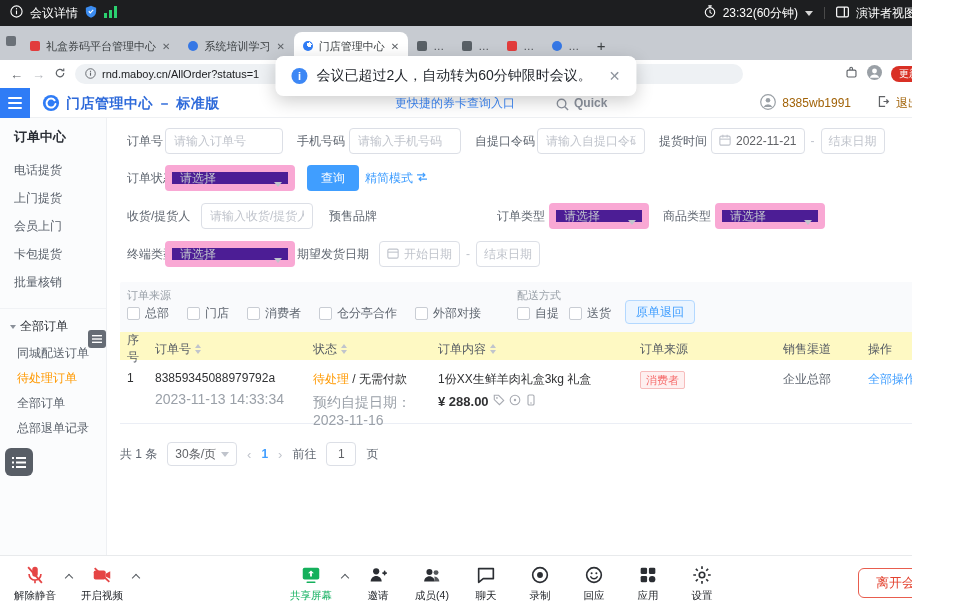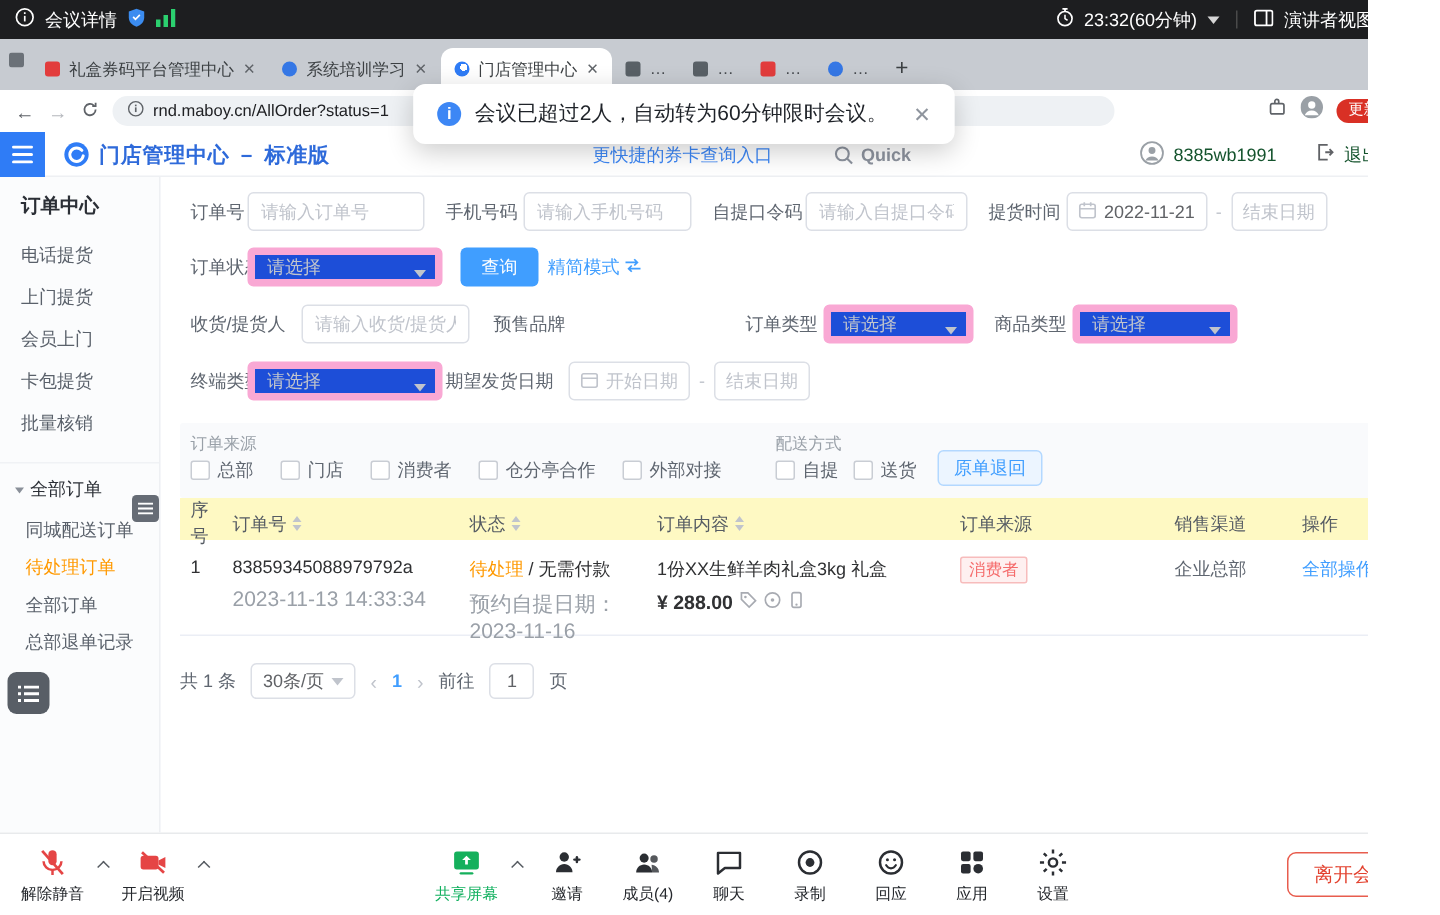--- a/index.html
+++ b/index.html
@@ -40,39 +40,39 @@
 .kebab{color:#5f6368;font-size:13px;letter-spacing:1px}
 
 
 .app-header{position:absolute;left:0;top:88px;width:960px;height:30px;background:#fff;border-bottom:1px solid #eef0f3;z-index:5}
 .hamburger{position:absolute;left:0;top:0;width:30px;height:30px;background:#2f7cf6;display:flex;align-items:center;justify-content:center}
 .logo-ic{position:absolute;left:42px;top:6px}
 .logo-tx{position:absolute;left:66px;top:0;line-height:30px;font-size:14px;font-weight:bold;color:#2e6ada;letter-spacing:.5px}
 .hd-link{position:absolute;left:395px;top:0;line-height:30px;font-size:12px;color:#3d87f5;text-decoration:none}
 .hd-search{position:absolute;left:556px;top:9px}
 .hd-quick{position:absolute;left:574px;top:0;line-height:30px;font-size:12px;font-weight:bold;color:#8d939e}
-.hd-right{position:absolute;right:16px;top:0;height:30px;display:flex;align-items:center;gap:6px;font-size:12px;color:#14532d}
+.hd-right{position:absolute;right:16px;top:0;height:30px;display:flex;align-items:center;gap:6px;font-size:12px;color:#a16207}
 .hd-right .gap{width:14px}
 
 
 .sidebar{position:absolute;left:0;top:118px;width:107px;bottom:55px;background:#fbfcfd;border-right:1px solid #eef0f3;z-index:4}
 .sb-title{padding:10px 0 10px 14px;font-size:13px;font-weight:bold;color:#2b2f36}
 .sb-item{height:28px;line-height:28px;padding-left:14px;font-size:12px;color:#5a616b}
 .sb-group{margin-top:12px;border-top:1px solid #f0f2f5;padding:9px 0 6px 10px;font-size:12px;color:#2b2f36;display:flex;align-items:center;gap:4px}
 .gr-caret{width:0;height:0;border-left:3.5px solid transparent;border-right:3.5px solid transparent;border-top:4.5px solid #8a9099}
 .sb-child{height:25px;line-height:25px;padding-left:17px;font-size:12px;color:#5a616b}
 .sb-child.active{color:#ff9900}
 .side-handle{position:absolute;left:88px;top:330px;width:18px;height:18px;background:#666c75;border-radius:3px;display:flex;align-items:center;justify-content:center;z-index:6}
 
 
 .main{position:absolute;left:107px;top:118px;right:0;bottom:55px;background:#fff;z-index:3}
 .lbl{position:absolute;font-size:12px;color:#5f6670;line-height:26px;white-space:nowrap}
 .inp{position:absolute;height:26px;border:1px solid #dcdfe6;border-radius:4px;font-size:12px;color:#606266;padding:0 8px;outline:none;font-family:inherit;background:#fff}
 .inp::placeholder{color:#c0c4cc}
-.sel{position:absolute;height:26px;border:5px solid #f9a8d4;border-radius:4px;background:#1d4ed8;display:flex;align-items:center;padding:0 20px 0 8px;font-size:12px;color:#c0c4cc}
+.sel{position:absolute;height:26px;border:7px solid #f9a8d4;border-radius:4px;background:#4c1d95;display:flex;align-items:center;padding:0 20px 0 8px;font-size:12px;color:#c0c4cc}
 .sel .sc{position:absolute;right:6px;top:10px;width:0;height:0;border-left:4px solid transparent;border-right:4px solid transparent;border-top:5px solid #c0c4cc}
 .datebox{position:absolute;height:26px;display:flex;align-items:center;gap:6px;font-size:12px;color:#606266}
 .dbox{height:26px;border:1px solid #dcdfe6;border-radius:4px;background:#fff;display:flex;align-items:center;gap:5px;padding:0 7px}
 .dbox .ph{color:#c0c4cc}
 .btn-primary{position:absolute;height:26px;background:#409eff;color:#fff;font-size:12px;border:none;border-radius:4px;padding:0 14px;font-family:inherit}
 .link-blue{position:absolute;font-size:12px;color:#409eff;line-height:26px;display:flex;align-items:center;gap:3px}
 .band{position:absolute;left:13px;top:164px;width:807px;height:50px;background:#f9fafc;border-radius:2px}
 .mini-lbl{position:absolute;font-size:11px;color:#99a0a8}
 .ck{position:absolute;display:flex;align-items:center;gap:5px;font-size:12px;color:#5f6670}
 .ckbox{width:13px;height:13px;border:1px solid #c9cdd4;border-radius:2px;background:#fff}

